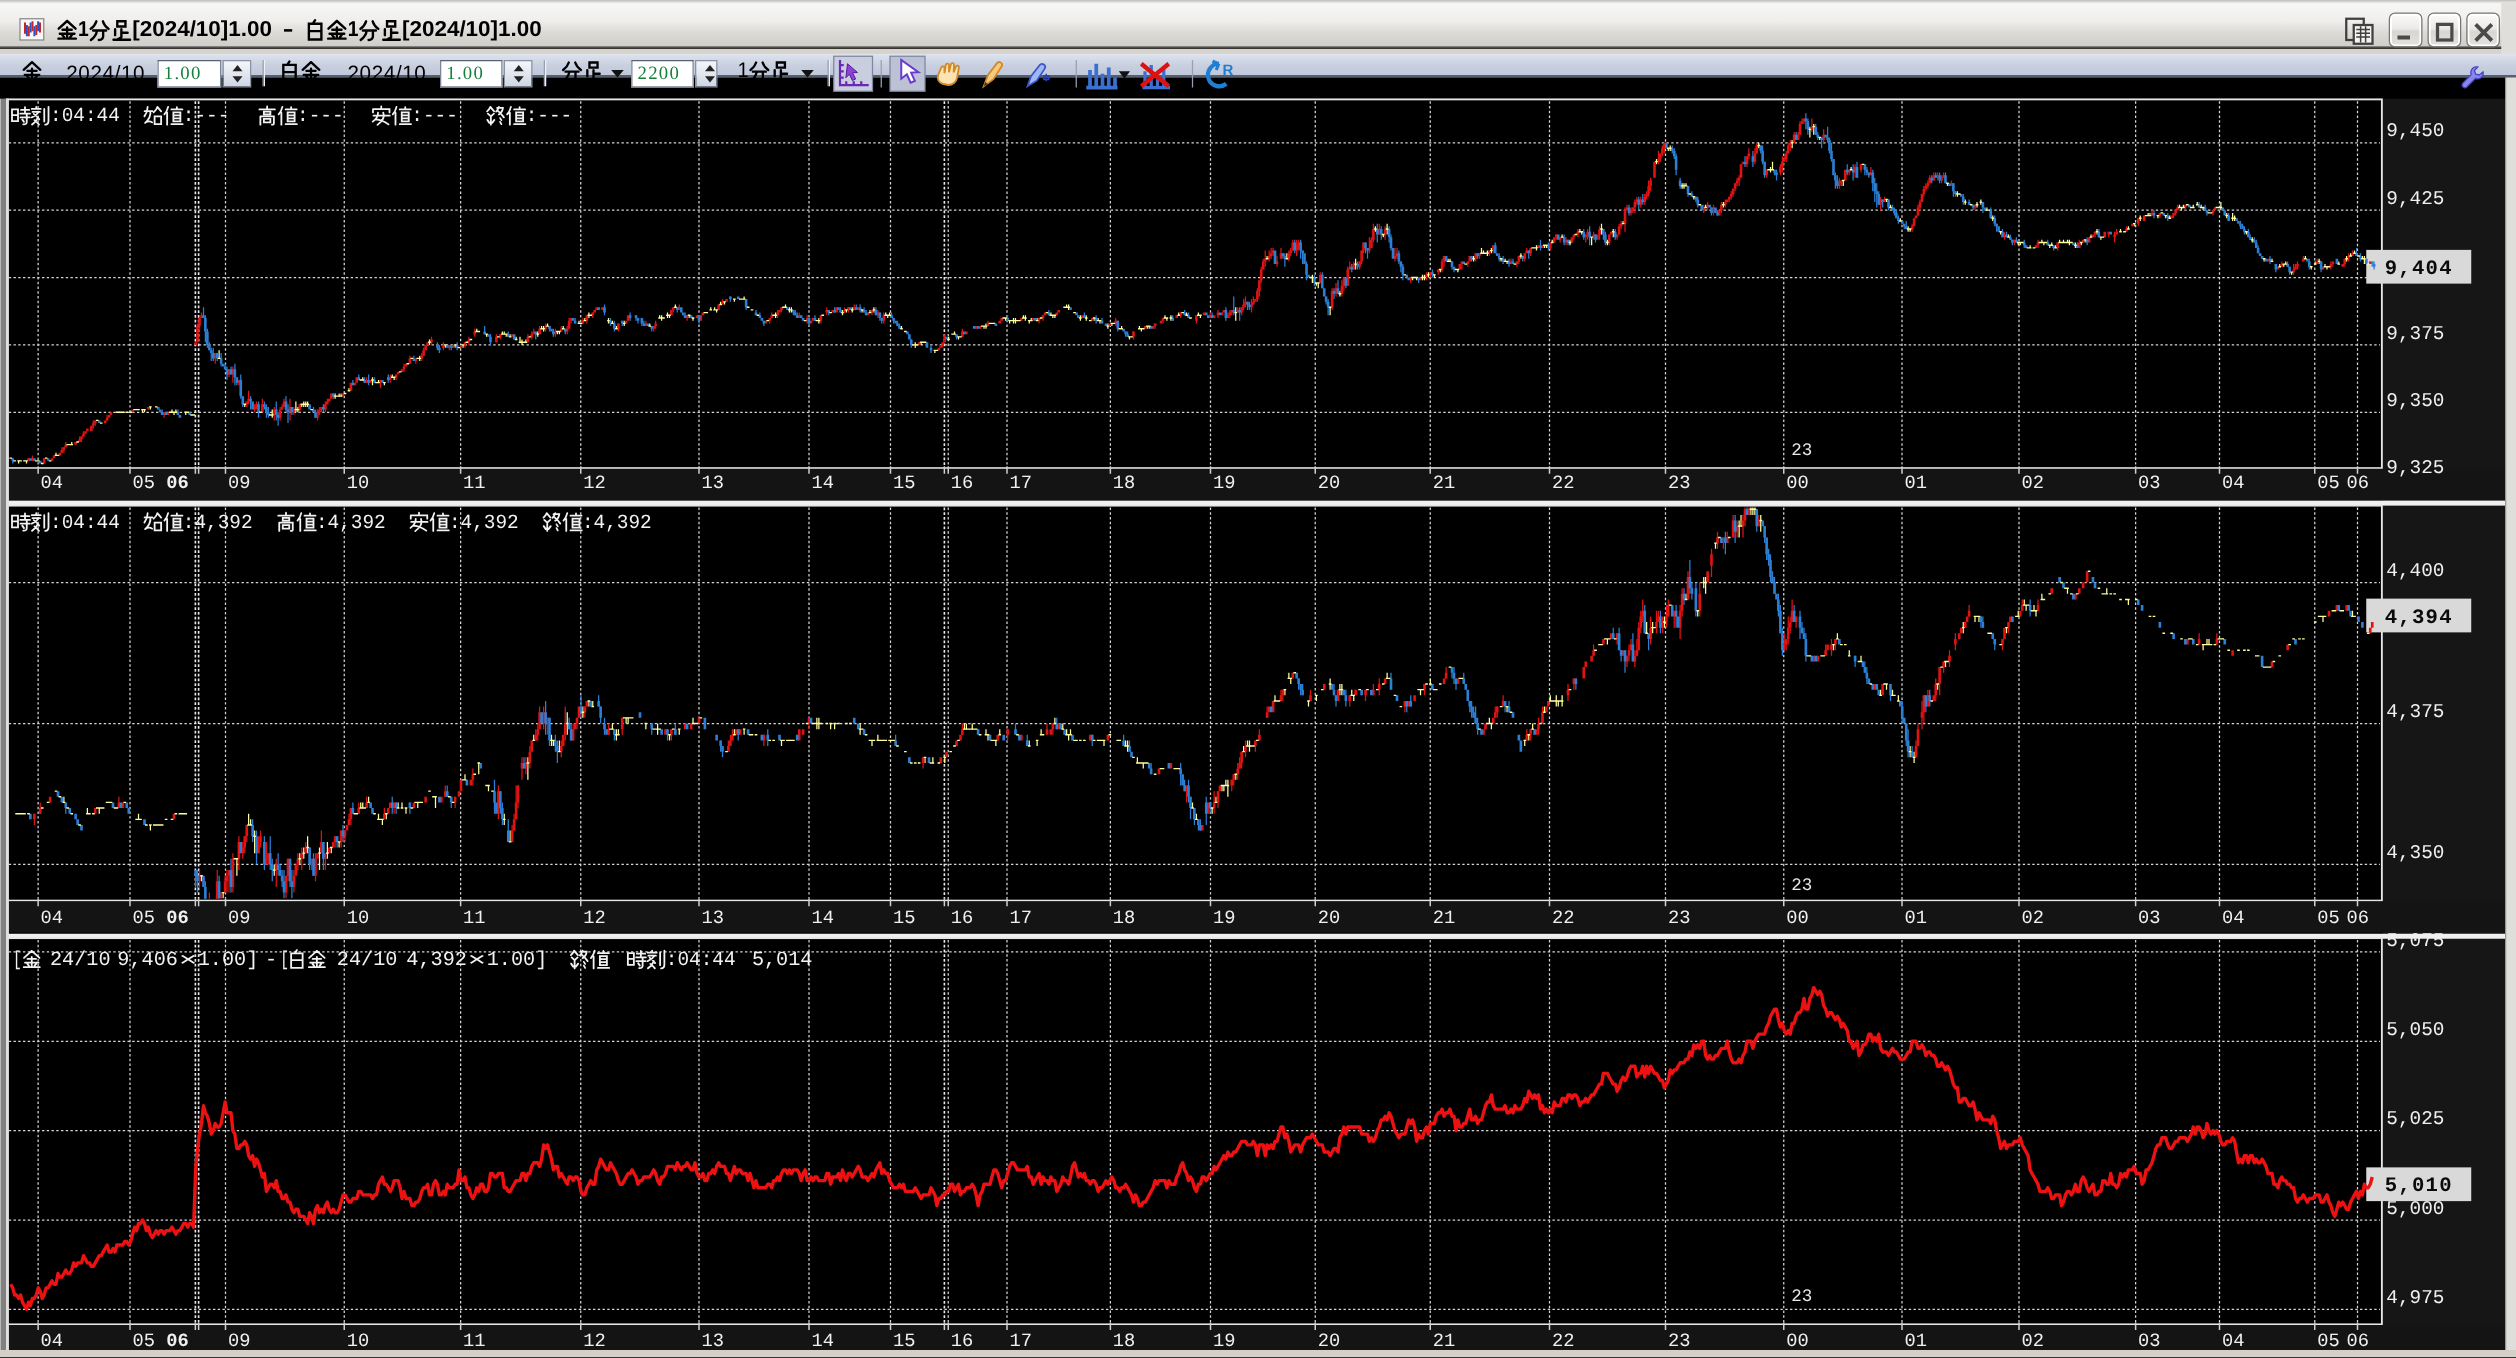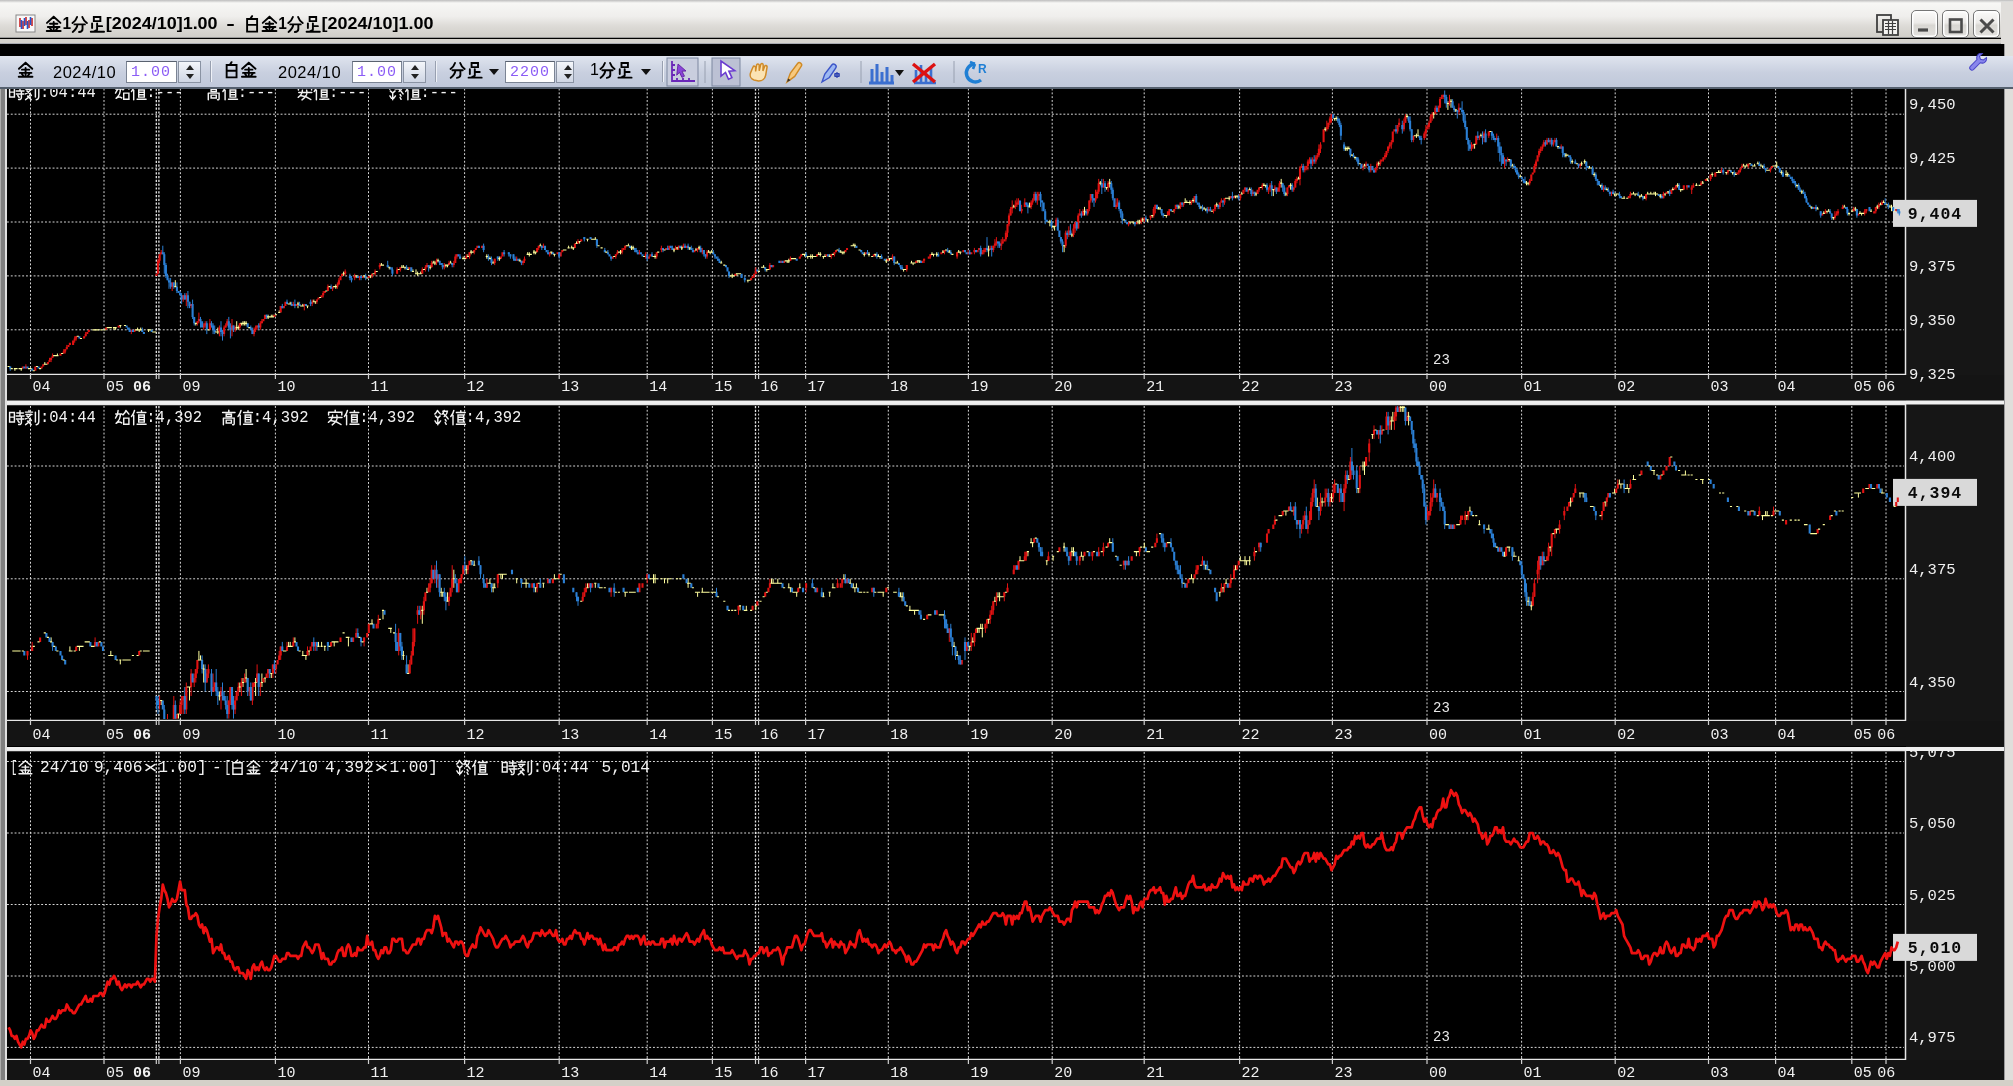--- a/index.html
+++ b/index.html
@@ -2,25 +2,25 @@
 <html><head><meta charset="utf-8"><style>
 *{margin:0;padding:0;box-sizing:border-box}
 use{stroke-width:1.45px}
 .bld use{stroke-width:1.75px}
 html,body{width:2013px;height:1086px;background:#000;overflow:hidden;font-family:"Liberation Sans",sans-serif}
 #win{position:relative;width:2013px;height:1086px}
 #titlebar{position:absolute;left:0;top:0;width:2013px;height:38px;
  background:linear-gradient(#bdbdbd 0%, #f7f7f5 8%, #efeeec 45%, #dddbd7 70%, #d0cec9 100%);
  border-bottom:1px solid #9a9a9a}
 #tstrip{position:absolute;left:0;top:39px;width:2013px;height:5px;background:#d6d3cd;border-bottom:1px solid #a8aab0}
-#toolbar{position:absolute;left:0;top:56px;width:2013px;height:33px;
+#toolbar{position:absolute;left:0;top:43px;width:2013px;height:19px;
  background:linear-gradient(#dfe4ee 0%, #c8cfdf 55%, #c0c8da 100%);border-bottom:2px solid #55606e}
 .tlab{position:absolute;top:7px;font-size:17px;color:#000}
 .tinput{position:absolute;top:4.5px;height:22px;background:#fff;border:1px solid #7b8494;
- border-top-color:#5a6270;font-family:Liberation Mono, monospace;font-size:15px;color:#8b5cf6;padding:2px 0 0 4px;letter-spacing:1px}
+ border-top-color:#5a6270;font-family:Liberation Serif, serif;font-size:15px;color:#15803d;padding:2px 0 0 4px;letter-spacing:1px}
 .spin{position:absolute;top:4.5px;width:23px;height:22px;border:1px solid #8a93a3;background:linear-gradient(#f4f6fa,#cfd6e4)}
 .spin:before{content:"";position:absolute;left:7px;top:3px;border:4px solid transparent;border-bottom:5px solid #222;border-top:none}
 .spin:after{content:"";position:absolute;left:7px;bottom:3px;border:4px solid transparent;border-top:5px solid #222;border-bottom:none}
 .tsep{position:absolute;top:5px;height:21px;width:2px;border-left:1px solid #98a0b0;border-right:1px solid #eef1f7}
 .drop{position:absolute;width:0;height:0;border:5px solid transparent;border-top:6px solid #111;border-bottom:none}
 .wbtn{position:absolute;top:10px;width:27px;height:28px;border:1.5px solid #767676;border-radius:5px;
  background:linear-gradient(#fbfbfa,#eceae8 45%,#d8d6d2 55%,#e4e2df);box-shadow:inset 0 0 0 1.5px #fff}
 #rstrip{position:absolute;left:2004px;top:44px;width:9px;height:1036px;background:#e0dedb;border-left:1px solid #98989a}
 #lstrip{position:absolute;left:0;top:79px;width:7px;height:1001px;background:#dcdcda;border-right:2.5px solid #e0e0e0;box-shadow:inset -4.5px 0 0 #808080}
 </style></head><body>

